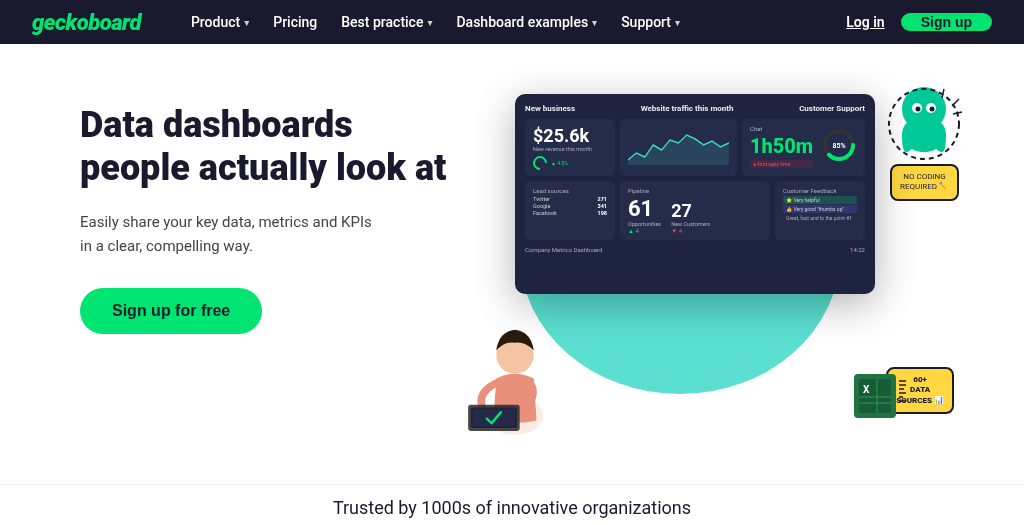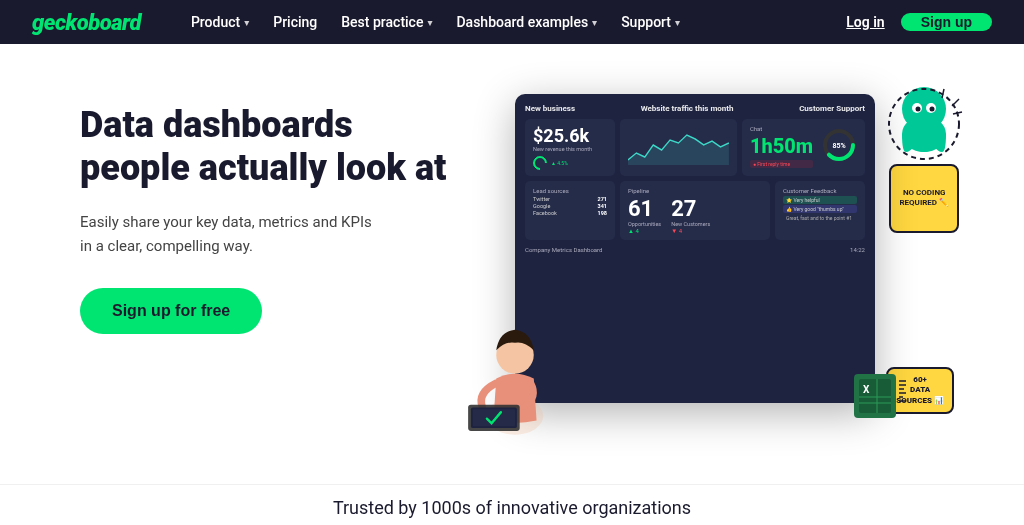--- a/index.html
+++ b/index.html
@@ -124,21 +124,21 @@
       left: 60px;
       opacity: 0.85;
     }
 
     
     .dashboard-mockup {
       position: absolute;
       top: 10px;
       left: 55px;
       width: 360px;
-      height: 309px;
+      height: 200px;
       background: #1e2340;
       border-radius: 10px;
       padding: 10px;
       box-shadow: 0 10px 40px rgba(0,0,0,0.3);
       overflow: hidden;
     }
     .dash-header {
       display: flex;
       justify-content: space-between;
       margin-bottom: 6px;
@@ -215,22 +215,22 @@
       border-radius: 50%;
       font-size: 8.5px;
     }
     .badge-nocoding {
       position: absolute;
       top: 80px;
       right: 5px;
       background: #ffd740;
       border: 2.5px solid #1a1a2e;
       border-radius: 8px;
-      padding: 22px 8px;
-      font-weight: 700;
+      padding: 6px 8px;
+      font-weight: 400;
       font-size: 8px;
       line-height: 1.3;
       color: #1a1a2e;
       text-align: center;
     }
     .badge-datasources {
       position: absolute;
       bottom: 50px;
       right: 10px;
       background: #ffd740;
@@ -419,21 +419,21 @@
 
         <div class="widget" style="flex:1;">
           <div class="widget-label">Pipeline</div>
           <div style="display:flex;gap:10px;align-items:flex-end;margin-top:2px;">
             <div>
               <div class="widget-value" style="font-size:22px;">61</div>
               <div class="widget-sub">Opportunities</div>
               <div style="color:#00e472;font-size:6px;">▲ 4</div>
             </div>
             <div>
-              <div class="widget-value" style="font-size:22px;">27</div>
+              <div class="widget-value" style="font-size:18px;">27</div>
               <div class="widget-sub">New Customers</div>
               <div style="color:#ff4757;font-size:6px;">▼ 4</div>
             </div>
           </div>
         </div>
 
         <div class="widget" style="flex:0 0 90px;">
           <div class="widget-label">Customer Feedback</div>
           <div class="feedback-item fb-green">⭐ Very helpful</div>
           <div class="feedback-item fb-blue">👍 Very good "thumbs up"</div>

